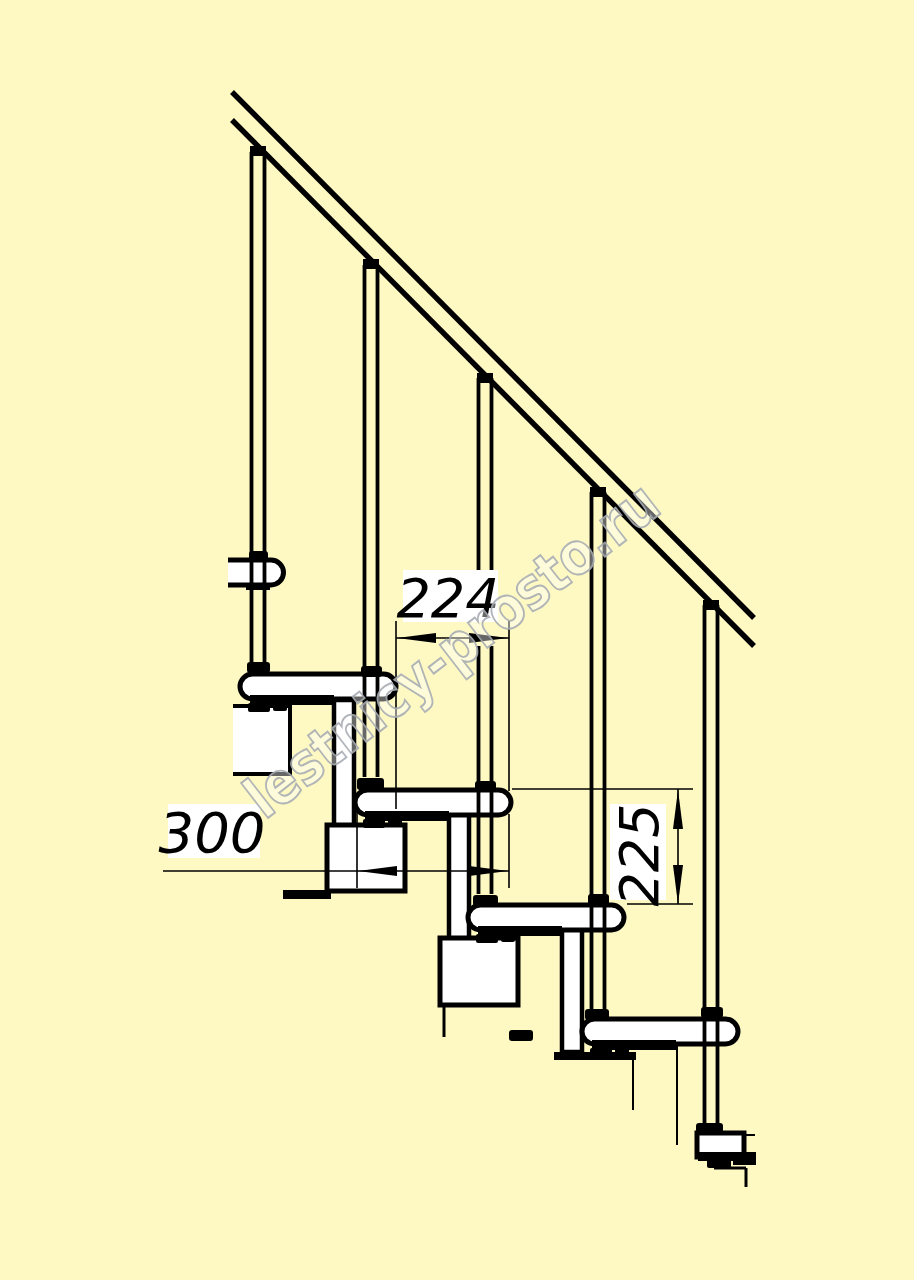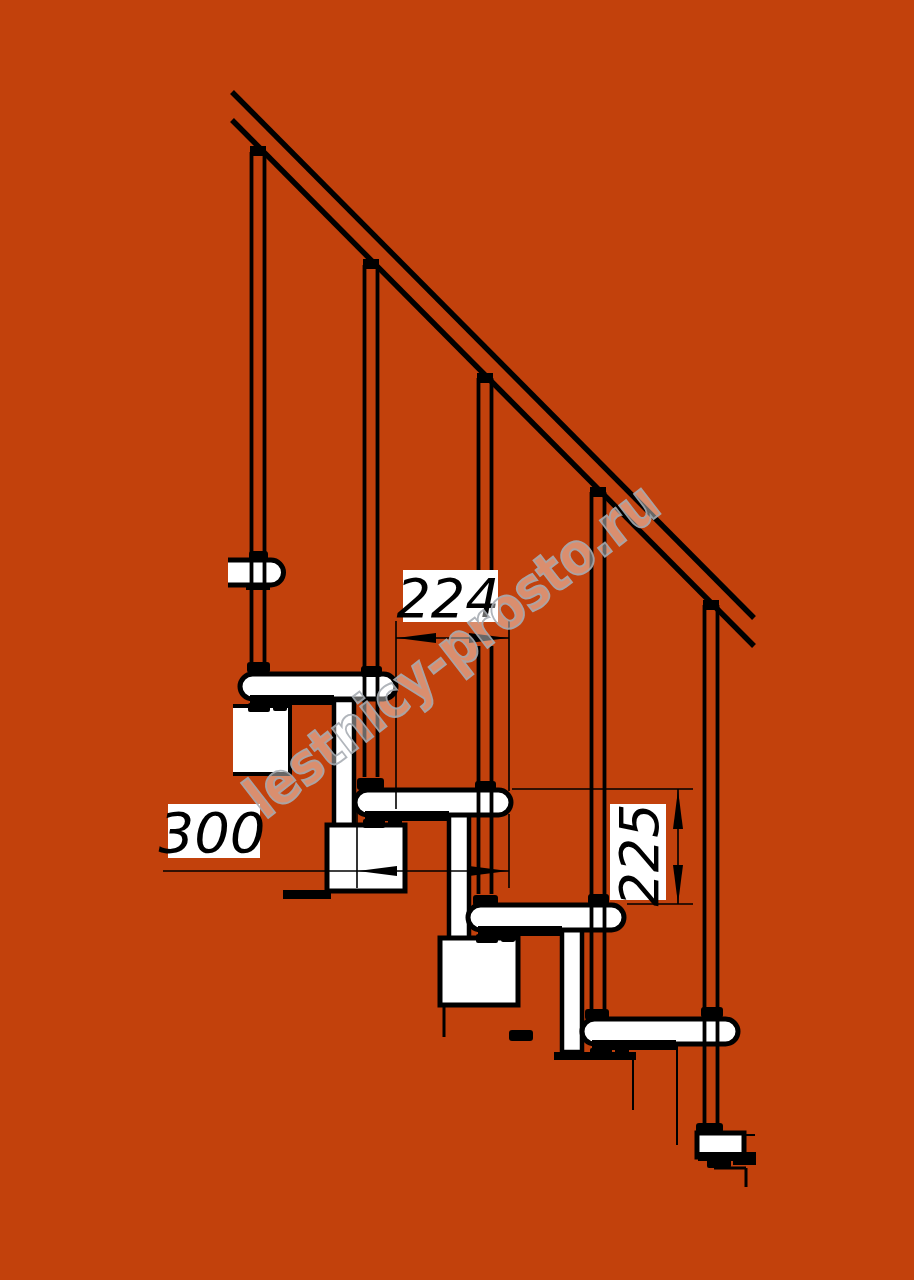--- a/index.html
+++ b/index.html
@@ -1,16 +1,16 @@
 <!DOCTYPE html>
 <html><head>
 <meta charset="utf-8">
 <style>
   html,body{margin:0;padding:0;background:#ffffff;}
-  #stage{position:relative;width:914px;height:1280px;background:#c2410c;overflow:hidden;
+  #stage{position:relative;width:914px;height:1280px;background:#fef9c3;overflow:hidden;
          font-family:"DejaVu Sans", sans-serif;}
   svg{display:block;}
   svg text{font-family:"DejaVu Sans", sans-serif;}
 </style>
 </head>
 <body>
 
 <div id="stage">
   <svg id="drawing" xmlns="http://www.w3.org/2000/svg" width="914" height="1280" viewBox="0 0 914 1280">
       <rect x="334" y="700" width="20" height="126" fill="#fff" stroke="#000000" stroke-width="4.5"></rect>

